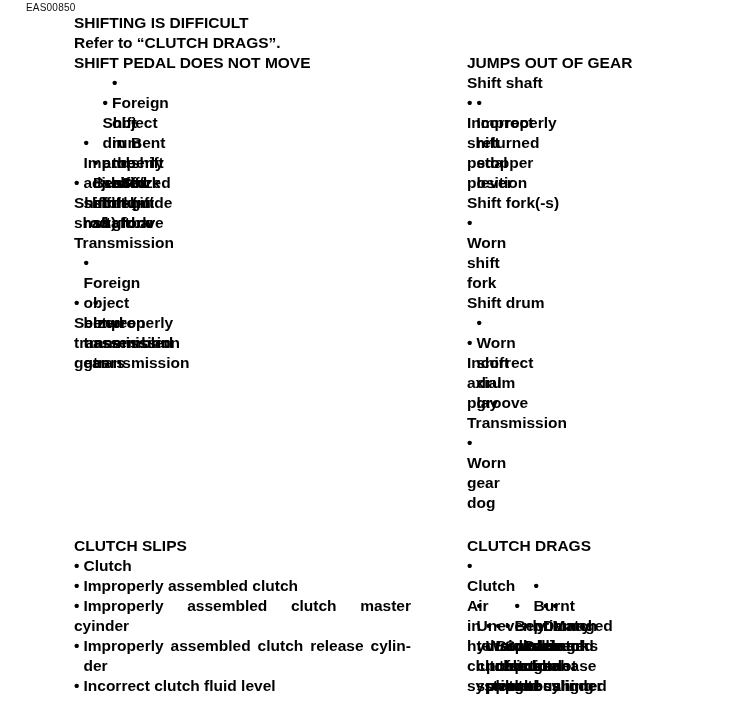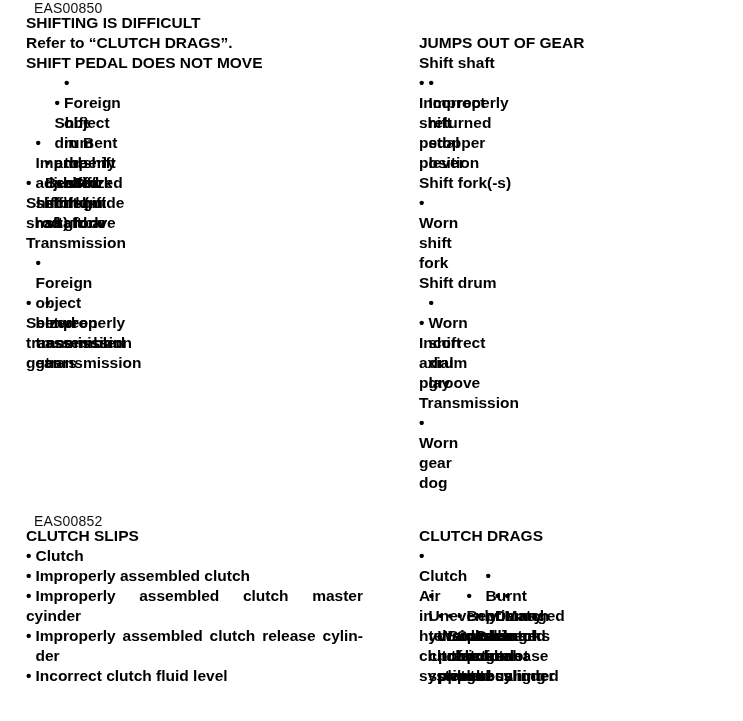--- a/index.html
+++ b/index.html
@@ -5,26 +5,26 @@
   html,body{margin:0;padding:0;background:#ffffff;}
   .page{
     position:relative;
     width:743px;height:721px;
     box-sizing:border-box;
     background:#ffffff;color:#000000;
     font-family:"Liberation Sans","DejaVu Sans",sans-serif;
     padding:3px 0 0 26px;
     overflow:hidden;
   }
-  .code{font-size:14px;line-height:10px;letter-spacing:.2px;color:#111;margin-left:8px;}
+  .code{font-size:10px;line-height:10px;letter-spacing:.2px;color:#111;}
   .h1{font-size:21px;line-height:25px;font-weight:700;letter-spacing:-.2px;white-space:nowrap;}
   .cols{display:flex;align-items:flex-start;}
-  .col-left{flex:0 0 393px;width:393px;}
+  .col-left{flex:0 0 393px;width:393px;margin-left:48px;}
   .col-right{flex:1 1 auto;min-width:0;padding-right:4px;}
-  .sec-gear .col-right{margin-top:20px;}
+  .sec-gear .col-right{margin-top:40px;}
   .sec-clutch{margin-top:23px;}
   .sec-clutch .col-left .line{width:337px;}
   .line{font-size:15.5px;line-height:20px;font-weight:bold;}
   .line.h2{font-weight:700;white-space:nowrap;}
   .line.sh{font-weight:700;}
   .line.justify{text-align:justify;text-align-last:justify;}
   .bullet{display:inline-block;width:9.5px;}
   .line.cont{padding-left:9.5px;}
 </style>
 </head>
@@ -34,20 +34,19 @@
 
   <section class="sec-gear">
     <div class="code">EAS00850</div>
     <div class="cols">
       <div class="col-left"><div class="line h2">SHIFTING IS DIFFICULT</div><div class="line p">Refer to “CLUTCH DRAGS”.</div><div class="line h2">SHIFT PEDAL DOES NOT MOVE</div><div class="line bullet"><span class="bullet">•</span><span>Shift shaft</span></div><div class="line bullet"><span class="bullet">•</span><span>Improperly adjusted shift rod</span></div><div class="line bullet"><span class="bullet">•</span><span>Bent shift shaft.</span></div><div class="line bullet"><span class="bullet">•</span><span>Shift drum and shift fork(-s)</span></div><div class="line bullet"><span class="bullet">•</span><span>Foreign object in the shift drum groove</span></div><div class="line bullet"><span class="bullet">•</span><span>Seized shift fork</span></div><div class="line bullet"><span class="bullet">•</span><span>Bent shift fork guide bar</span></div><div class="line sh">Transmission</div><div class="line bullet"><span class="bullet">•</span><span>Seized transmission gear</span></div><div class="line bullet"><span class="bullet">•</span><span>Foreign object between transmission gears</span></div><div class="line bullet"><span class="bullet">•</span><span>Improperly assembled transmission</span></div></div>
       <div class="col-right"><div class="line h2">JUMPS OUT OF GEAR</div><div class="line sh">Shift shaft</div><div class="line bullet"><span class="bullet">•</span><span>Incorrect shift pedal position</span></div><div class="line bullet"><span class="bullet">•</span><span>Improperly returned stopper lever</span></div><div class="line sh">Shift fork(-s)</div><div class="line bullet"><span class="bullet">•</span><span>Worn shift fork</span></div><div class="line sh">Shift drum</div><div class="line bullet"><span class="bullet">•</span><span>Incorrect axial play</span></div><div class="line bullet"><span class="bullet">•</span><span>Worn shift drum groove</span></div><div class="line sh">Transmission</div><div class="line bullet"><span class="bullet">•</span><span>Worn gear dog</span></div></div>
     </div>
   </section>
 
   <section class="sec-clutch">
-    <div class="code">EAS00852</div>
     <div class="cols">
       <div class="col-left"><div class="line h2">CLUTCH SLIPS</div><div class="line bullet"><span class="bullet">•</span><span>Clutch</span></div><div class="line bullet"><span class="bullet">•</span><span>Improperly assembled clutch</span></div><div class="line bullet justify"><span class="bullet">•</span><span>Improperly assembled clutch master cyinder</span></div><div class="line bullet justify"><span class="bullet">•</span><span>Improperly assembled clutch release cylin-</span></div><div class="line cont">der</div><div class="line bullet"><span class="bullet">•</span><span>Incorrect clutch fluid level</span></div></div>
       <div class="col-right"><div class="line h2">CLUTCH DRAGS</div><div class="line bullet"><span class="bullet">•</span><span>Clutch Air in hydraulic clutch system</span></div><div class="line bullet"><span class="bullet">•</span><span>Unevenly tensioned clutch springs</span></div><div class="line bullet"><span class="bullet">•</span><span>Warped pressure plate</span></div><div class="line bullet"><span class="bullet">•</span><span>Bent clutch plate</span></div><div class="line bullet"><span class="bullet">•</span><span>Swollen friction plate</span></div><div class="line bullet"><span class="bullet">•</span><span>Bent clutch push rod</span></div><div class="line bullet"><span class="bullet">•</span><span>Damaged clutch boss</span></div><div class="line bullet"><span class="bullet">•</span><span>Burnt primary driven gear bushing</span></div><div class="line bullet"><span class="bullet">•</span><span>Damaged clutch release cylinder</span></div><div class="line bullet"><span class="bullet">•</span><span>Match marks not aligned</span></div></div>
     </div>
   </section>
 
 </div>
 
 </body></html>

